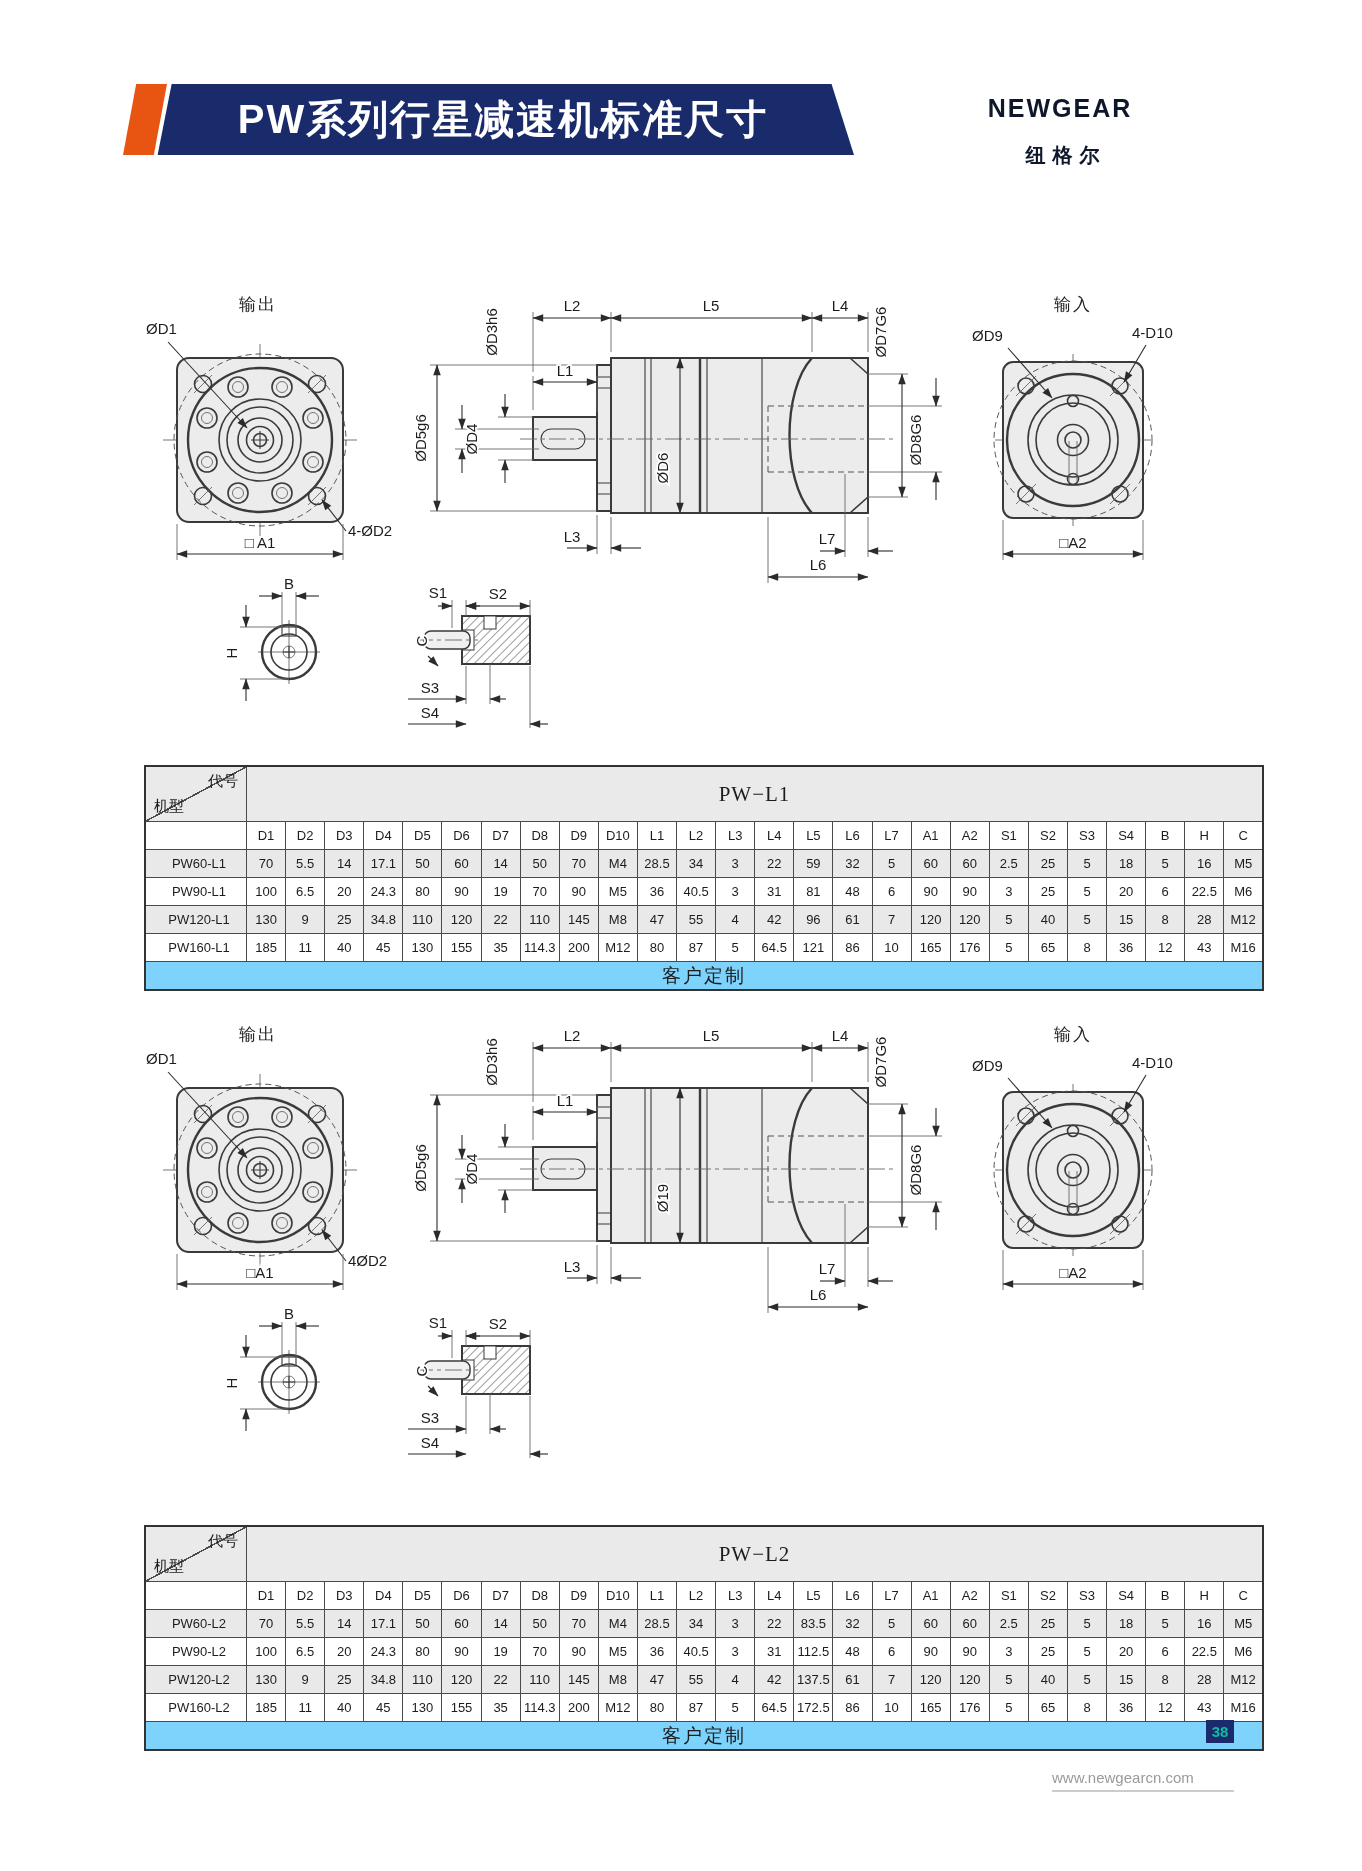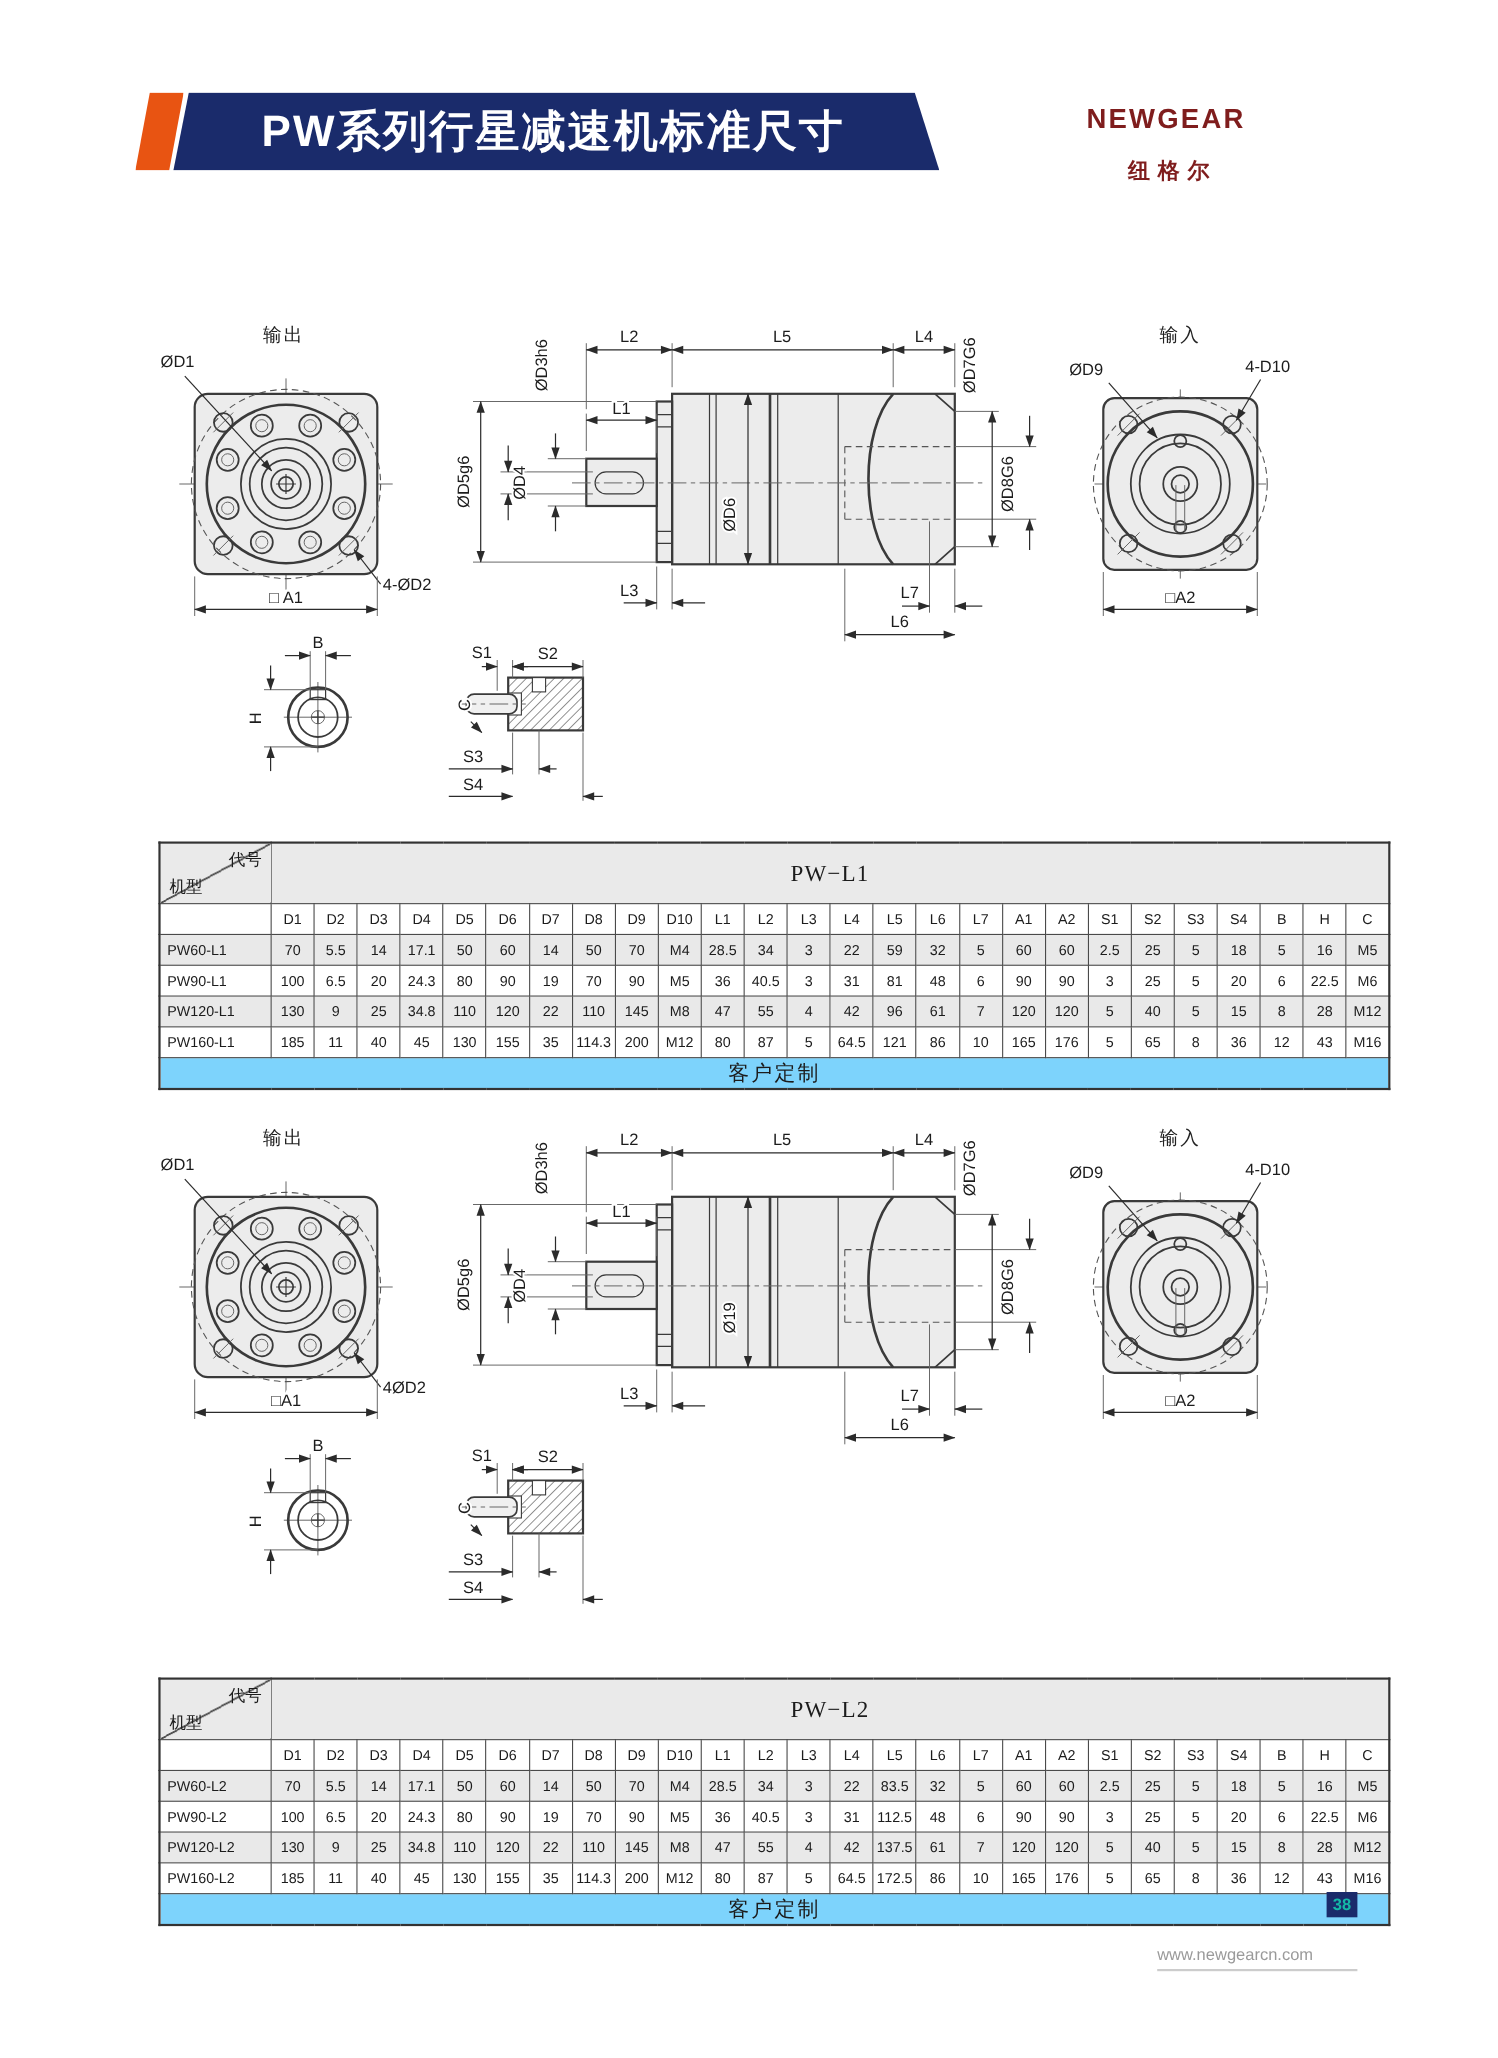--- a/index.html
+++ b/index.html
@@ -5,21 +5,21 @@
   html,body{margin:0;padding:0;background:#fff;}
   .page{position:relative;width:1362px;height:1871px;background:#fff;overflow:hidden;
         font-family:"Liberation Sans",sans-serif;color:#1c1c1c;}
   
   .hdr-orange{position:absolute;left:123px;top:84px;width:44px;height:71px;background:#e85412;
         clip-path:polygon(30% 0,100% 0,70% 100%,0 100%);}
   .hdr-banner{position:absolute;left:152px;top:84px;width:702px;height:71px;background:#1a2b6b;
         clip-path:polygon(2.8% 0,96.8% 0,100% 100%,0.8% 100%);
         color:#fff;display:flex;align-items:center;justify-content:center;
         font-size:40px;font-weight:bold;letter-spacing:2px;}
-  .logo{position:absolute;left:980px;top:94px;width:160px;text-align:center;color:#7f1d1d;}
+  .logo{position:absolute;left:980px;top:94px;width:160px;text-align:center;color:#0f172a;}
   .logo-en{font-size:25px;font-weight:800;letter-spacing:2px;}
   .logo-cn{font-size:20px;font-weight:bold;letter-spacing:7px;padding-left:12px;margin-top:19px;}
   
   .drawwrap{position:absolute;left:0;}
   #set1wrap{top:230px;} #set2wrap{top:960px;}
   .part{fill:#ececec;stroke:#3a3a3a;stroke-width:2;}
   .ln{stroke:#3a3a3a;fill:none;stroke-width:1.6;}
   .ln1{stroke:#3a3a3a;fill:none;stroke-width:1.1;}
   .ln2{stroke:#3a3a3a;fill:none;stroke-width:2.4;}
   .thin{stroke:#666;fill:none;stroke-width:0.9;}
@@ -35,21 +35,21 @@
   .dim-table td,.dim-table th{border:1px solid #4a4a4a;text-align:center;padding:0;height:27px;
         font-weight:normal;overflow:hidden;white-space:nowrap;}
   .title-row td{height:54px;}
   .corner{width:100px;position:relative;font-size:15px;
         background:linear-gradient(to bottom right,#eaeaea calc(50% - 0.8px),#4a4a4a calc(50% - 0.8px),
                    #4a4a4a calc(50% + 0.8px),#eaeaea calc(50% + 0.8px));}
   .corner .ct{position:absolute;top:5px;right:8px;}
   .corner .cb{position:absolute;bottom:5px;left:8px;}
   .tbl-title{background:#eaeaea;font-size:21px;letter-spacing:1px;font-family:Liberation Serif, serif;}
   .dim-table tr.shade td{background:#e9e9e9;}
-  .dim-table td.model-cell{text-align:left;padding-left:6px;}
+  .dim-table td.model-cell{text-align:center;padding-left:6px;}
   .dim-table tfoot td{font-size:19px;letter-spacing:2px;background:#7dd3fc;}
   #t1{top:765px;} #t2{top:1525px;}
   
   .foot-line{position:absolute;left:1052px;top:1769px;width:182px;height:21px;border-bottom:2px solid #ccc;}
   .foot-url{font-size:15px;color:#9a9a9a;}
   .foot-page{position:absolute;left:1206px;top:1720px;width:28px;height:23px;background:#1a2b6b;color:#14b8a6;
         font-size:15px;font-weight:bold;display:flex;align-items:center;justify-content:center;}
 </style>
 </head>
 <body>

